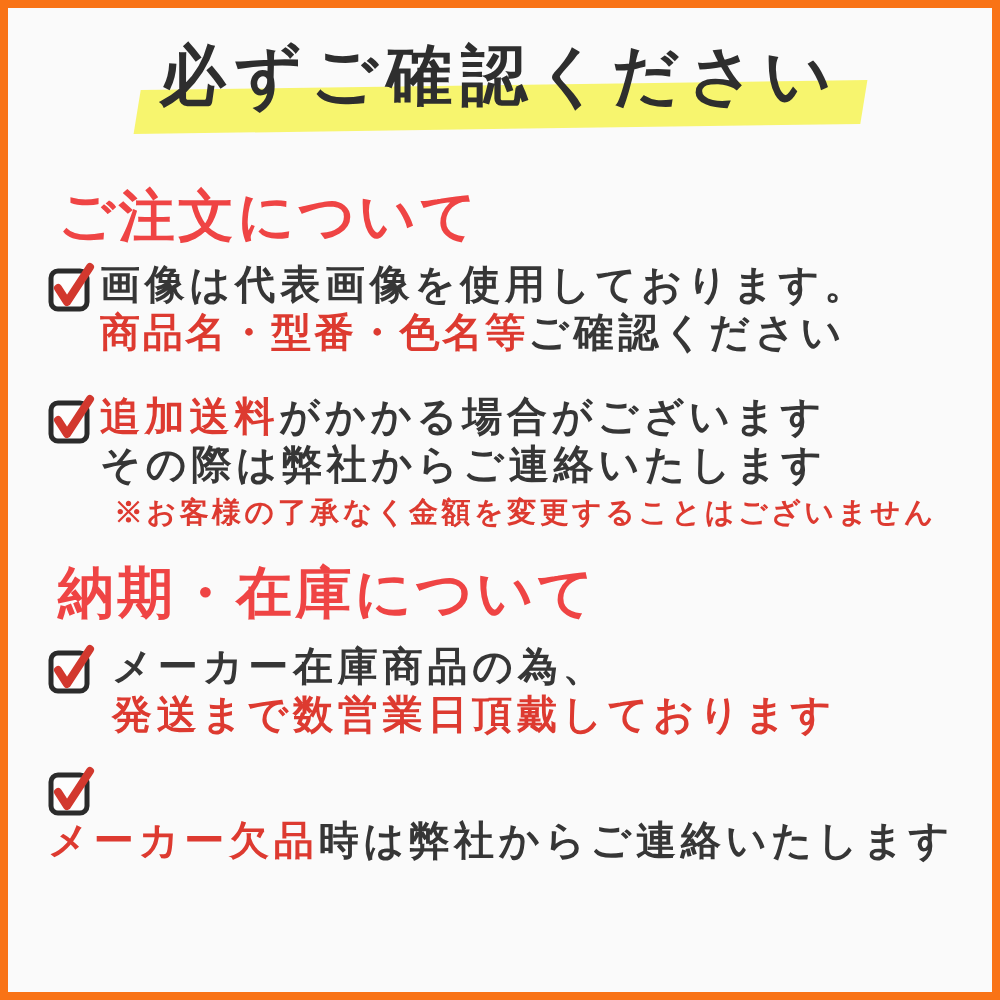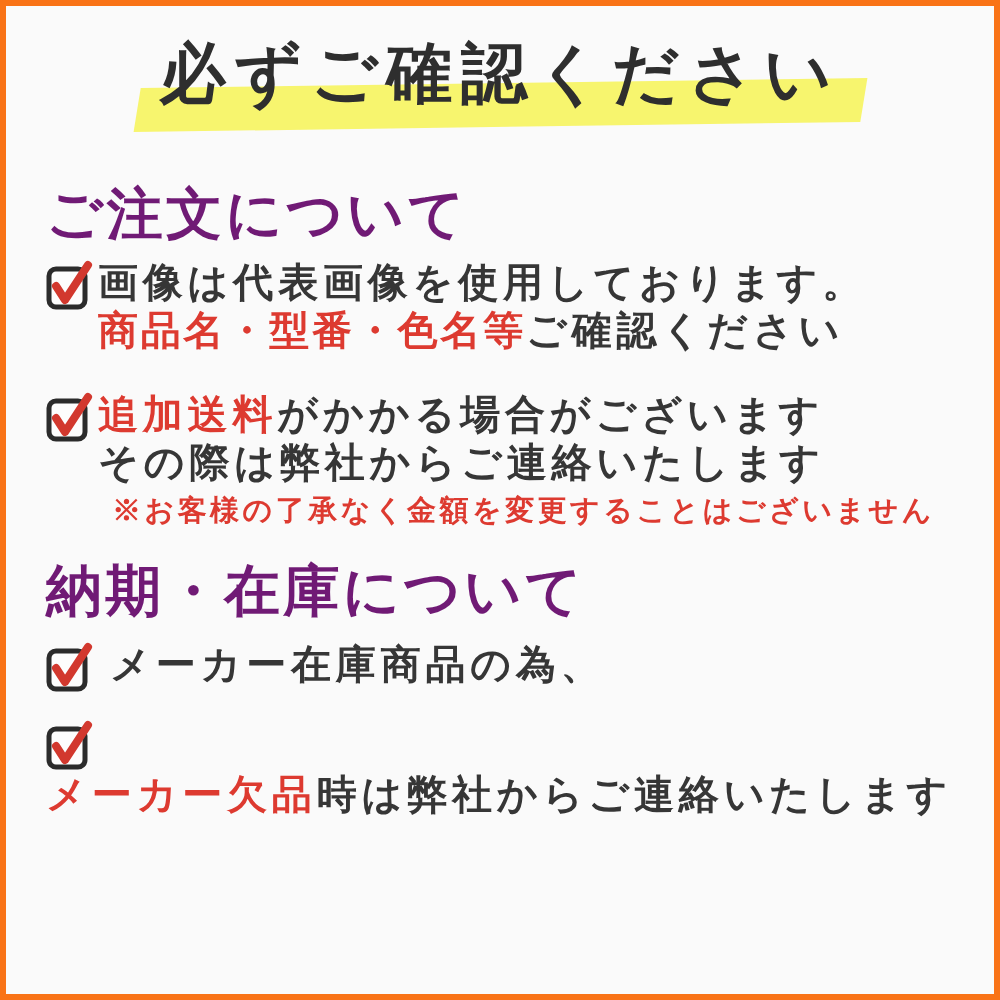--- a/index.html
+++ b/index.html
@@ -4,21 +4,21 @@
 <style>
   html,body{margin:0;padding:0;}
   body{
     width:1000px;height:1000px;
     font-family:"Liberation Serif","DejaVu Serif",serif;
     background:#ffffff;
   }
   .frame{
     box-sizing:border-box;
     width:1000px;height:1000px;
-    border:6px solid #f97316;
+    border:8px solid #f97316;
     background:#fafafa;
     overflow:hidden;
     position:relative;
   }
   
   .title-row{ text-align:center; margin-top:30px; }
   .title-wrap{
     display:inline-block;
     position:relative;
     padding:0 6px;
@@ -36,25 +36,25 @@
     margin:0;
     font-size:66px; line-height:1.15;
     font-weight:700;
     letter-spacing:0.13em;
     color:#2e2e2e;
     white-space:nowrap;
   }
   
   .content{ padding:0 36px 0 40px; }
   h2.sec{
-    margin:0;
+    margin:10px;
     font-weight:700;
     font-size:56px; line-height:1.1;
     letter-spacing:0.06em;
-    color:#701a75;
+    color:#ef4444;
     white-space:nowrap;
   }
   h2.sec-1{ margin-top:72px; }
   h2.sec-2{ margin-top:32px; }
   
   .item{
     display:flex;
     align-items:flex-start;
   }
   .cb{
@@ -139,20 +139,21 @@
 
     <div class="item item-4">
       <span class="cb">
         <svg width="46" height="52" viewBox="0 0 46 52">
           <rect x="3" y="10" width="36" height="38" rx="7" fill="#fdfdfd" stroke="#2b2b2b" stroke-width="5"></rect>
           <path d="M10 27 L19 41 L42 6" fill="none" stroke="#d2382e" stroke-width="8" stroke-linecap="round" stroke-linejoin="round"></path>
         </svg>
       </span>
       <div class="lines">
         <p class="line"><span class="seg-dark">メーカー在庫商品の為、</span></p>
+        <p class="line"><span class="seg-red">発送まで数営業日頂戴しております</span></p>
       </div>
     </div>
 
     <div class="item item-5">
       <span class="cb">
         <svg width="46" height="52" viewBox="0 0 46 52">
           <rect x="3" y="10" width="36" height="38" rx="7" fill="#fdfdfd" stroke="#2b2b2b" stroke-width="5"></rect>
           <path d="M10 27 L19 41 L42 6" fill="none" stroke="#d2382e" stroke-width="8" stroke-linecap="round" stroke-linejoin="round"></path>
         </svg>
       </span>

